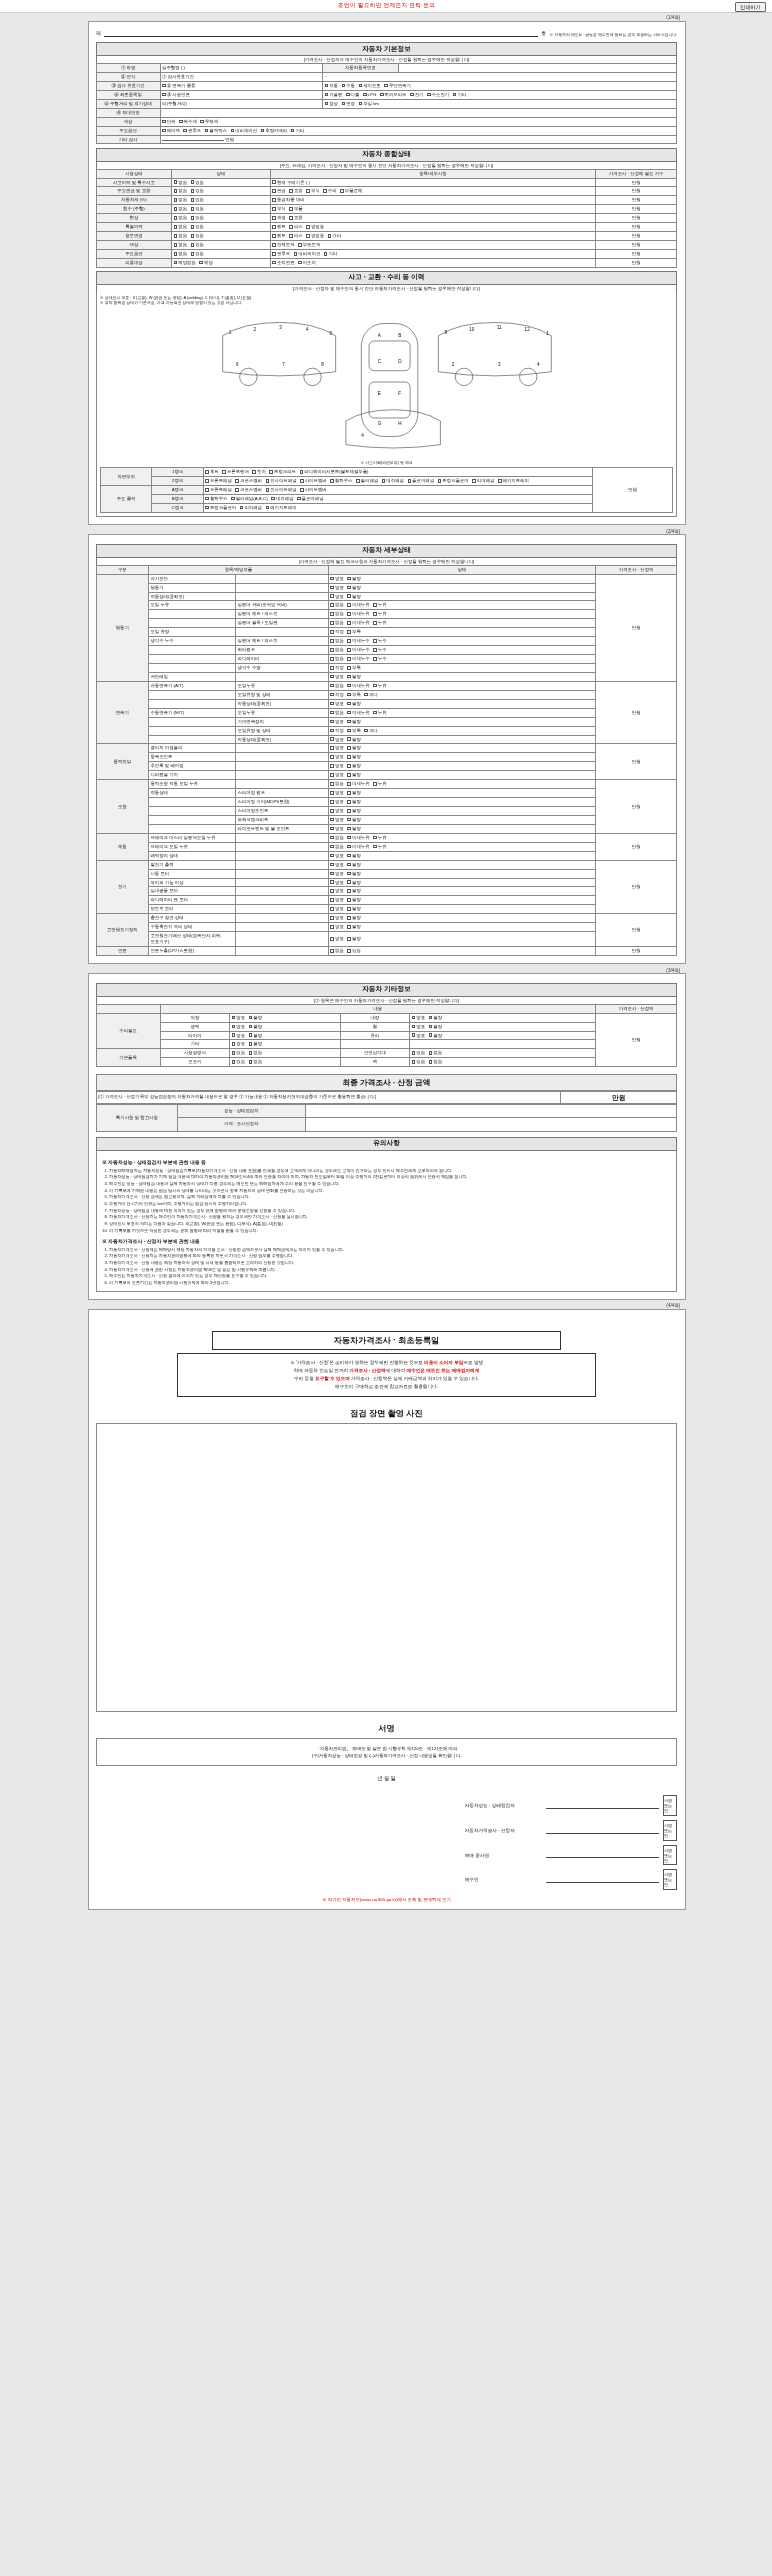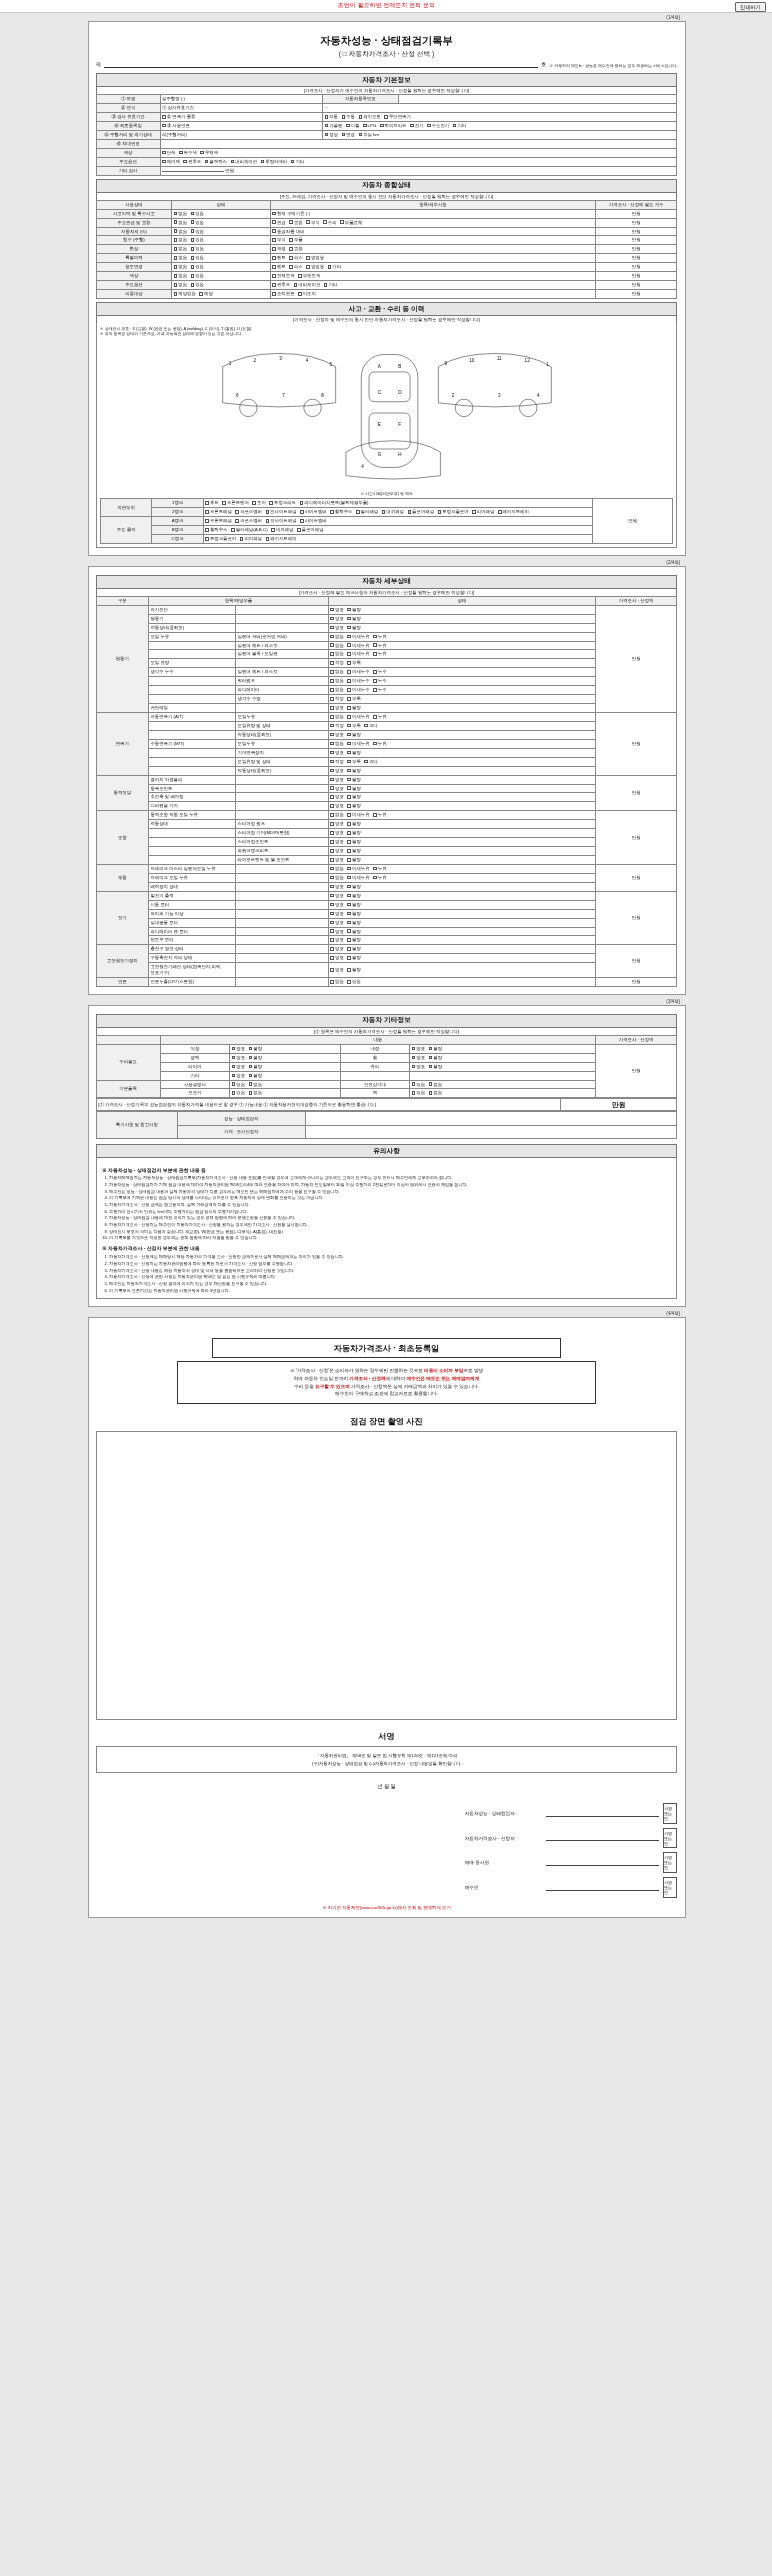--- a/index.html
+++ b/index.html
@@ -81,24 +81,20 @@
 <div class="topbar">
   <span class="t">조언이 필요하면 언제든지 연락 문의</span>
   <button class="print-btn">인쇄하기</button>
 </div>
 
 <div class="page-wrap">
 
   <div class="sheet">
     <div class="pgno">(1/4쪽)</div>
 
-    <div class="doc-title">
-      <span>자동차성능 · 상태점검기록부</span>
-      <span class="sub chk">( □ 자동차가격조사 · 산정 선택 )</span>
-    </div>
 
     <div class="line-row">
       <span class="lbl">제</span>
       <span class="fill"></span>
       <span class="lbl">호</span>
       <span class="lbl xs">※ 자동차의 매도le · 성능은 매수인에 원하는 경우 제공하는 서비스입니다.</span>
     </div>
 
     <div class="sec-head">자동차 기본정보</div>
     <div class="note-line">[가격조사 · 산정자가 매수인의 자동차가격조사 · 산정을 원하는 경우에만 작성합니다]</div>
@@ -632,20 +628,21 @@
           </tr>
           <tr>
             <td class="c">보조키</td>
             <td class="l"><span class="opt"><span class="cb"></span>있음</span><span class="opt"><span class="cb"></span>없음</span></td>
             <td class="c">잭</td>
             <td class="l"><span class="opt"><span class="cb"></span>있음</span><span class="opt"><span class="cb"></span>없음</span></td>
           </tr>
         </tbody>
     </table>
 
+    <div class="amount-title">최종 가격조사 · 산정 금액</div>
     <table class="g">
       <colgroup>
           <col style="width:80%">
           <col style="width:20%">
         </colgroup>
       <tbody>
         <tr>
           <td class="xs l">[① 가격조사 · 산정기록부 성능점검장의 자동차가격을 내용으로 할 경우 ① 가능내용 ① 자동차용자전의대금중의 기준으로 활용하면 좋습니다.]</td>
           <td class="c" style="font-size:6.7px;font-weight:bold">만원</td>
         </tr>

